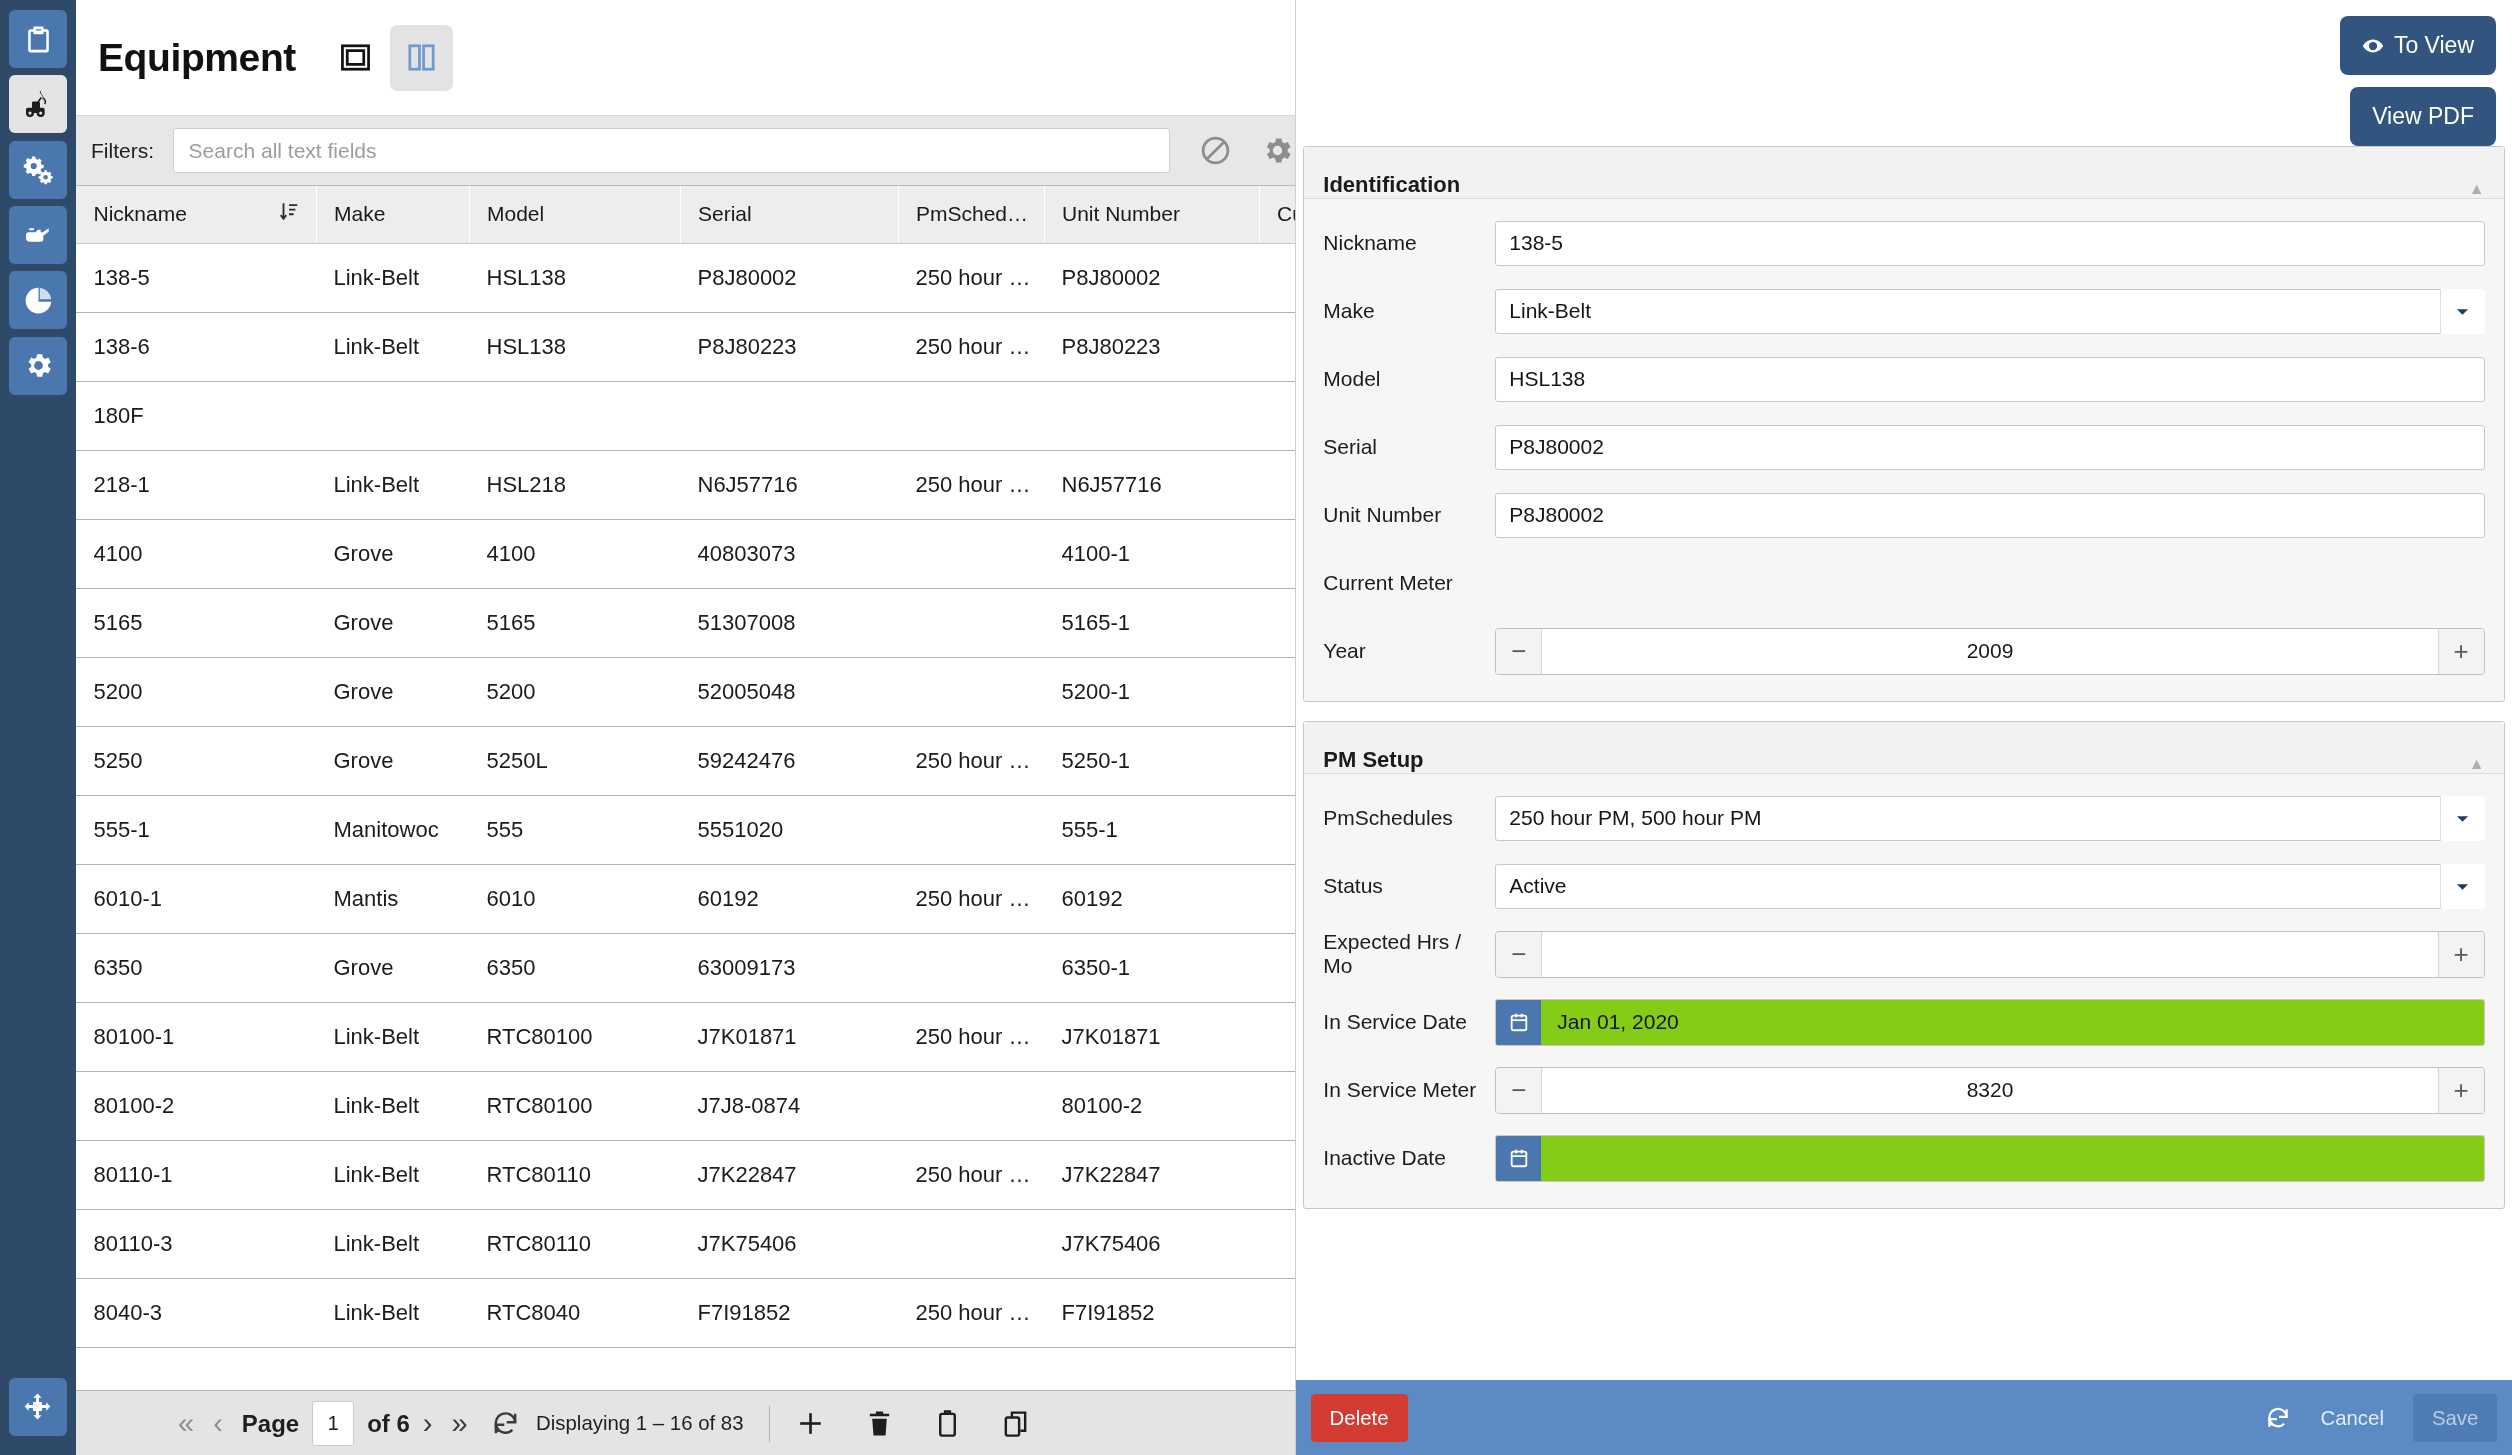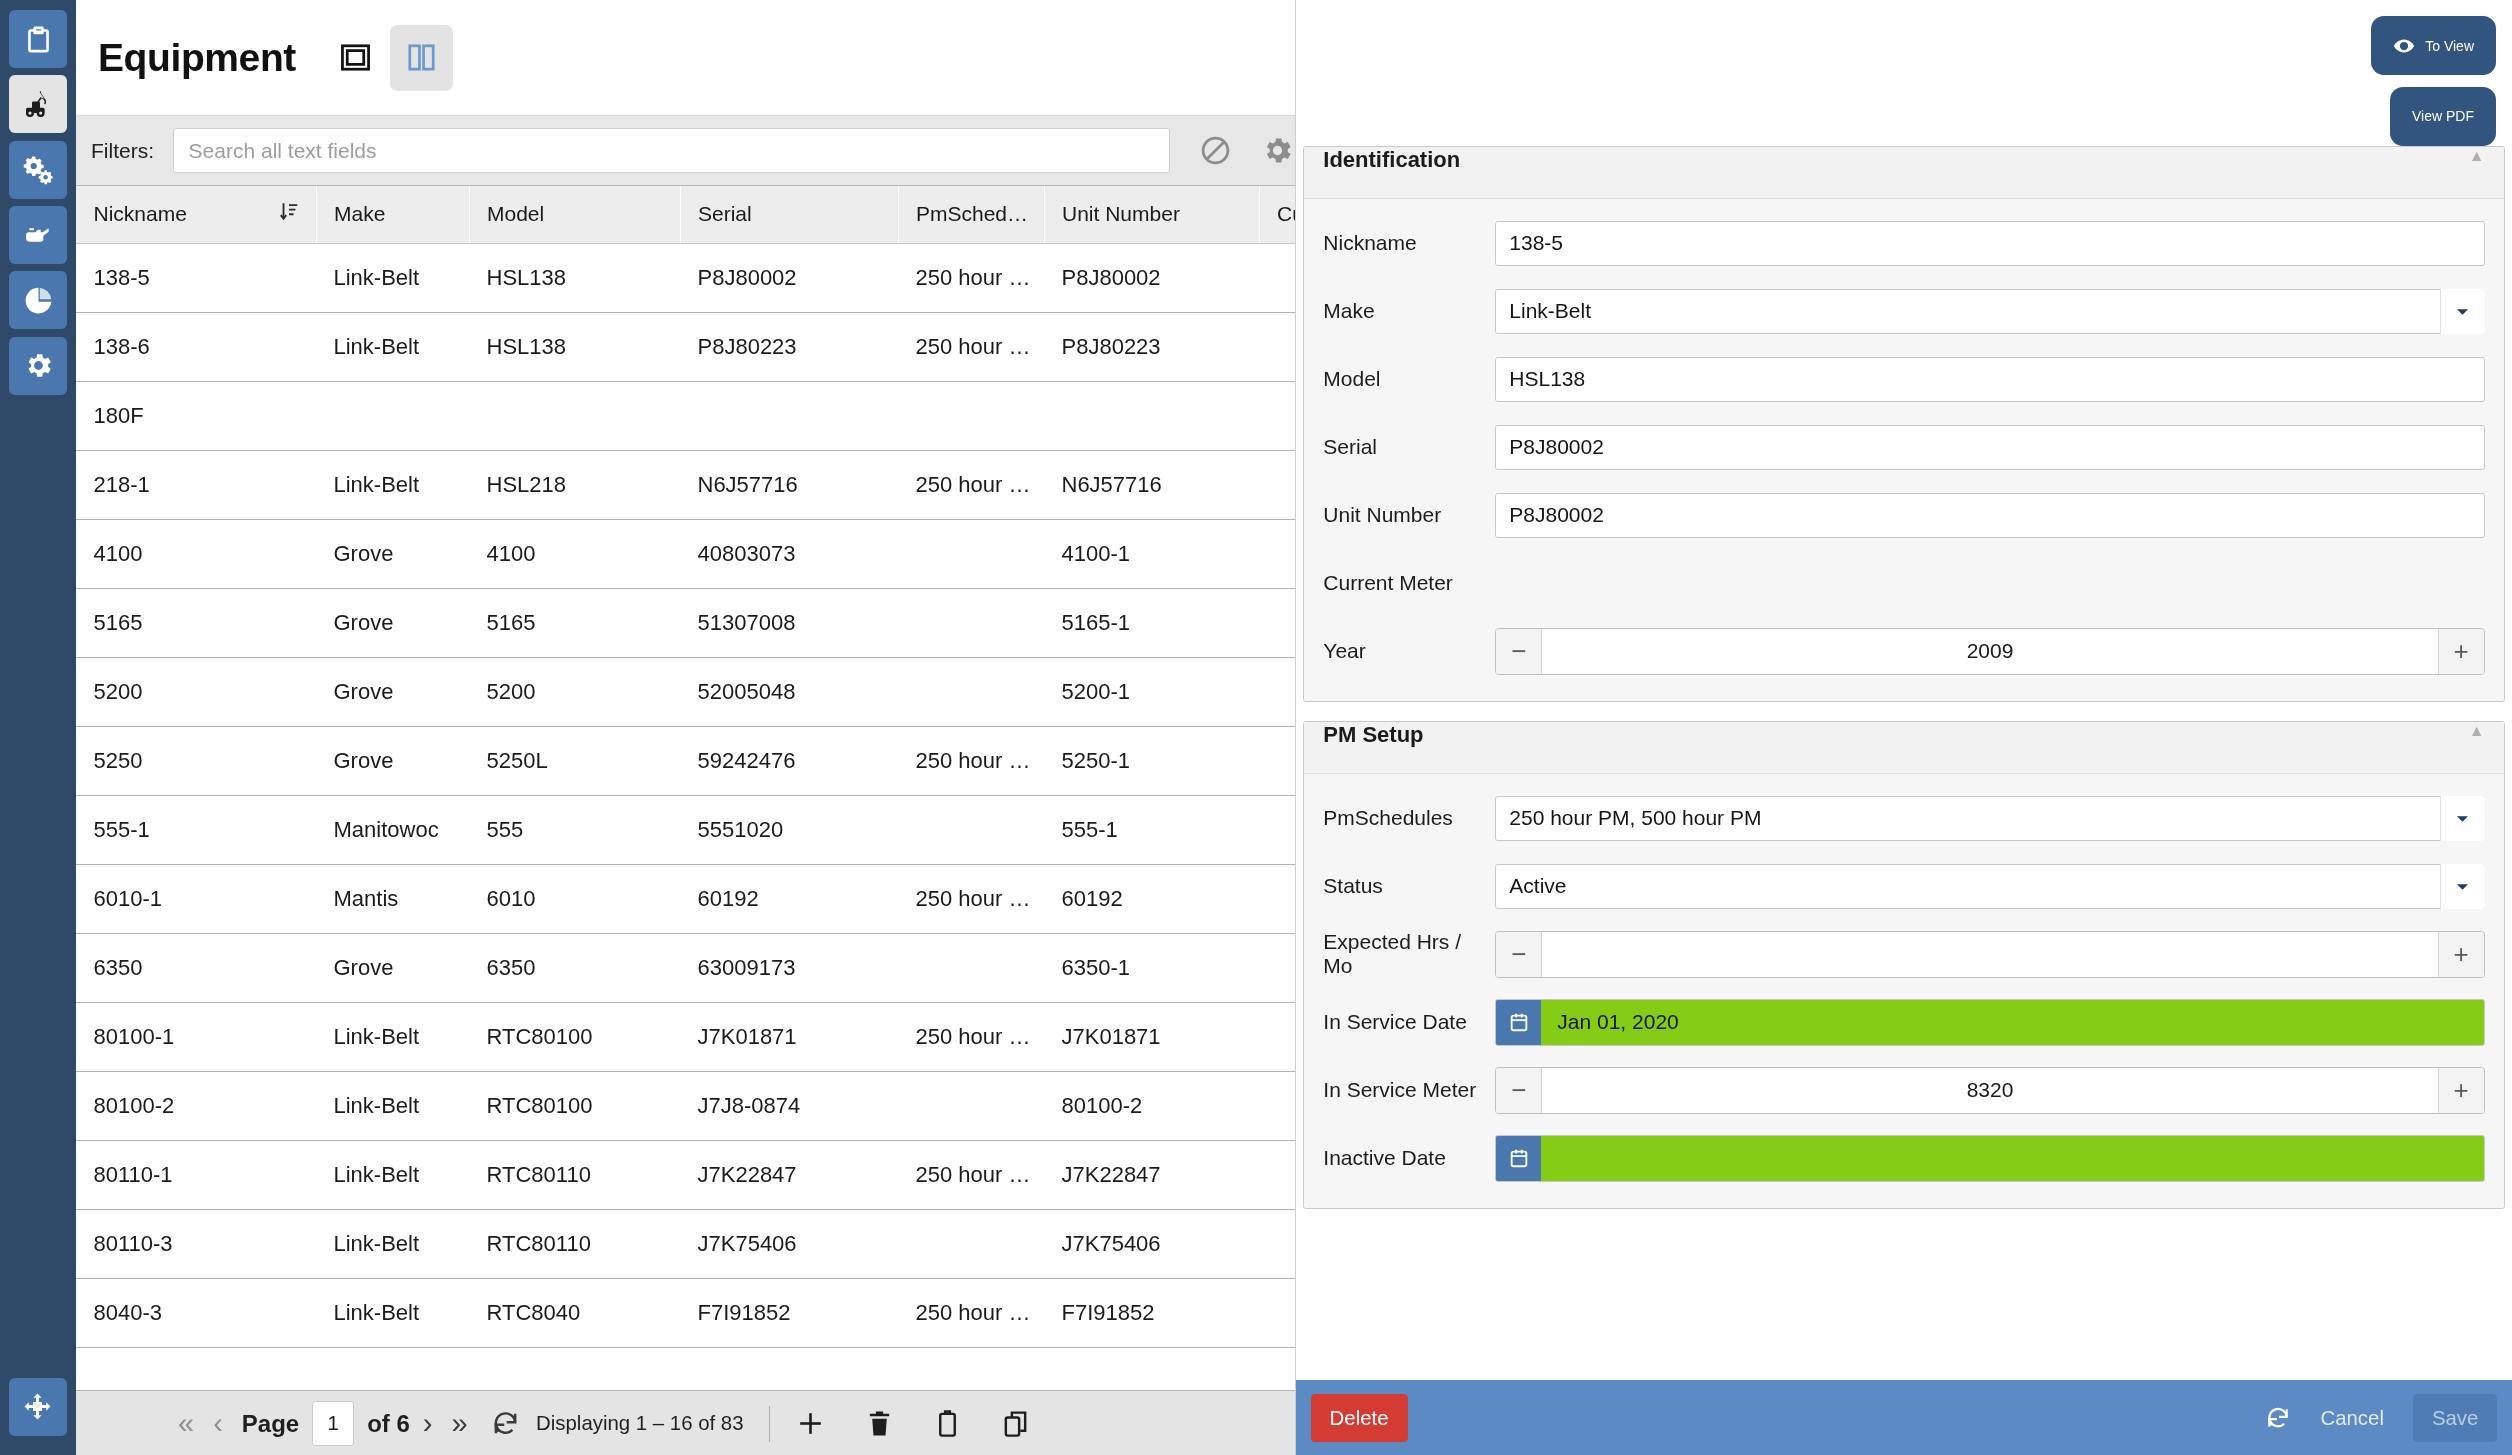--- a/index.html
+++ b/index.html
@@ -125,34 +125,34 @@
     flex: 1 1 auto; height: 1456px;
     background: #ffffff; position: relative;
     display: flex; flex-direction: column;
     border-left: 0.7px solid #cfcfcf;
   }
   .rp-top {
     height: 146px; display: flex; flex-direction: column;
     align-items: flex-end; padding: 16px 16px 0 0; gap: 11.6px;
   }
   .btn-primary {
-    background: #31557f; color: #fff; border: none; border-radius: 13px;
-    font-size: 14px; font-family: "Liberation Sans", sans-serif;
+    background: #31557f; color: #fff; border: none; border-radius: 8px;
+    font-size: 23px; font-family: "Liberation Sans", sans-serif;
     padding: 0 22px; height: 70px; display:flex; align-items:center; gap: 10.2px;
     cursor: pointer;
   }
   .rp-body { flex: 1 1 auto; overflow: hidden; padding: 0 7.3px; }
 
   .card {
     border: 0.7px solid #c9c9c9; border-radius: 2.9px;
     background: #f6f6f6; margin-bottom: 19px;
   }
   .card-head {
     height: 52px; background: #f2f2f2; border-bottom: 0.7px solid #dcdcdc;
-    display: flex; align-items: flex-start; justify-content: space-between;
+    display: flex; align-items: flex-end; justify-content: space-between;
     padding: 0 19px;
   }
   .card-title { font-size: 22px; font-weight: bold; color: #1b1b1b; }
   .collapse-ic { color: #b0b0b0; font-size: 16px; }
   .card-body { padding: 10.2px 19px 16px 19px; }
 
   .frow { display: flex; align-items: center; height: 68px; }
   .flabel { flex: 0 0 172px; font-size: 21px; color: #1c1c1c; }
   .fctl { flex: 1 1 auto; }
 

